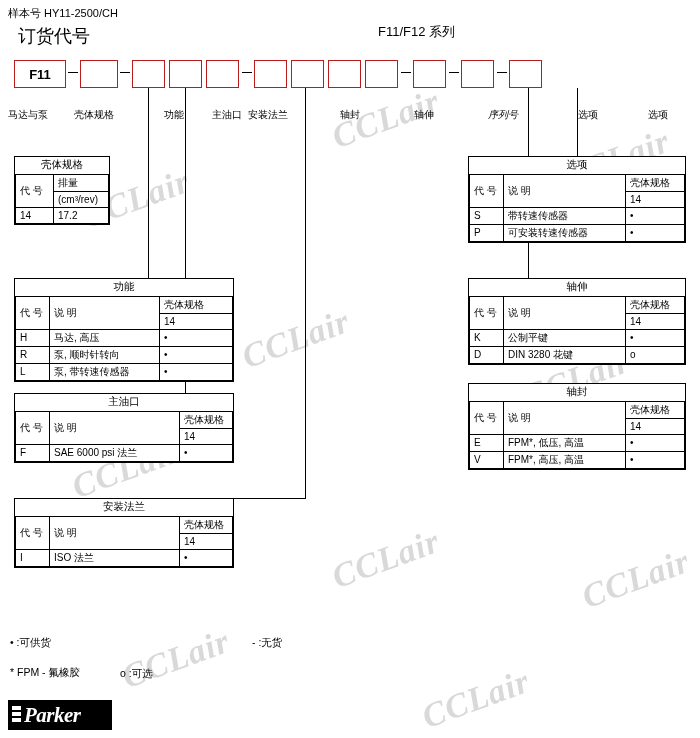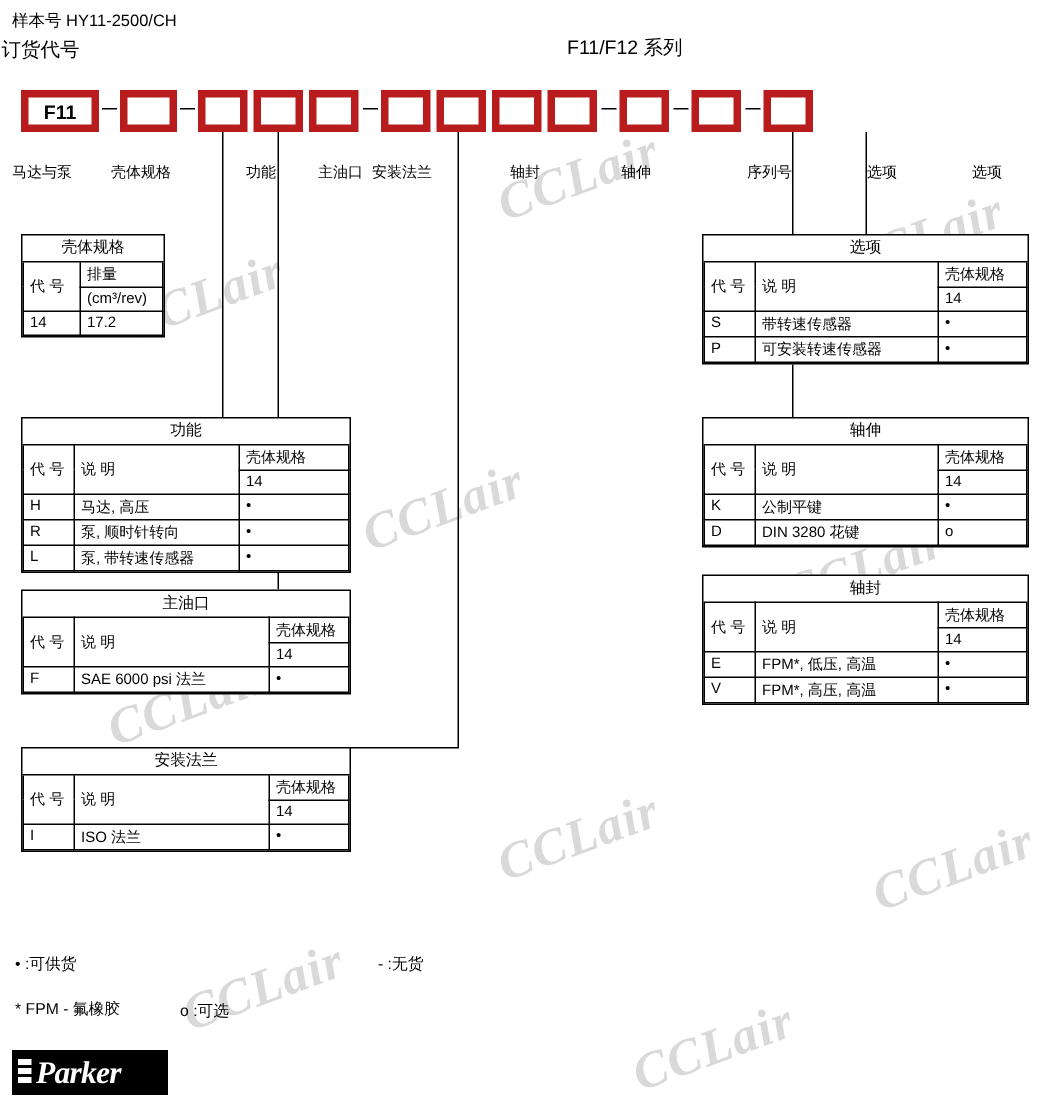--- a/index.html
+++ b/index.html
@@ -23,29 +23,29 @@
     font-size:34px;
     color:#d9d9d9;
     transform:rotate(-20deg);
     white-space:nowrap;
     user-select:none;
     letter-spacing:1px;
   }
 
   
   .hdr-left1{position:absolute;left:8px;top:6px;font-size:11px;}
-  .hdr-left2{position:absolute;left:1px;top:24px;font-size:13px;text-align:center;}
+  .hdr-left2{position:absolute;left:18px;top:24px;font-size:18px;text-align:center;}
   .hdr-c1{position:absolute;left:272px;top:6px;font-size:10px;}
   .hdr-r1{position:absolute;left:358px;top:4px;font-size:13px;}
   .hdr-r2{position:absolute;left:358px;top:23px;font-size:13px;margin-left:20px;}
 
   
   .codebox{
     position:absolute;top:60px;height:28px;
-    border:5px solid #b91c1c;background:#fff;
+    border:1px solid #b91c1c;background:#fff;
     box-sizing:border-box;
     display:flex;align-items:center;justify-content:center;
     font-size:13px;font-weight:bold;
   }
   .dash{
     position:absolute;top:72px;width:10px;height:1px;background:#000;
   }
   .collabel{
     position:absolute;top:108px;font-size:10px;white-space:nowrap;
   }
@@ -132,21 +132,21 @@
   <div class="dash" style="left:497px;"></div>
   <div class="codebox" style="left:509px;width:33px;"></div>
 
   <div class="collabel" style="left:8px;">马达与泵</div>
   <div class="collabel" style="left:74px;">壳体规格</div>
   <div class="collabel" style="left:164px;">功能</div>
   <div class="collabel" style="left:212px;">主油口</div>
   <div class="collabel" style="left:248px;">安装法兰</div>
   <div class="collabel" style="left:340px;">轴封</div>
   <div class="collabel" style="left:414px;">轴伸</div>
-  <div class="collabel" style="left:498px;">序列号</div>
+  <div class="collabel" style="left:488px;font-style:italic;">序列号</div>
   <div class="collabel" style="left:578px;">选项</div>
   <div class="collabel" style="left:648px;">选项</div>
 
   <div class="vline" style="left:62px;top:156px;height:0px;"></div>
 
   <div class="vline" style="left:148px;top:88px;height:190px;"></div>
 
   <div class="vline" style="left:185px;top:88px;height:305px;"></div>
 
   <div class="vline" style="left:222px;top:88px;height:0px;"></div>

